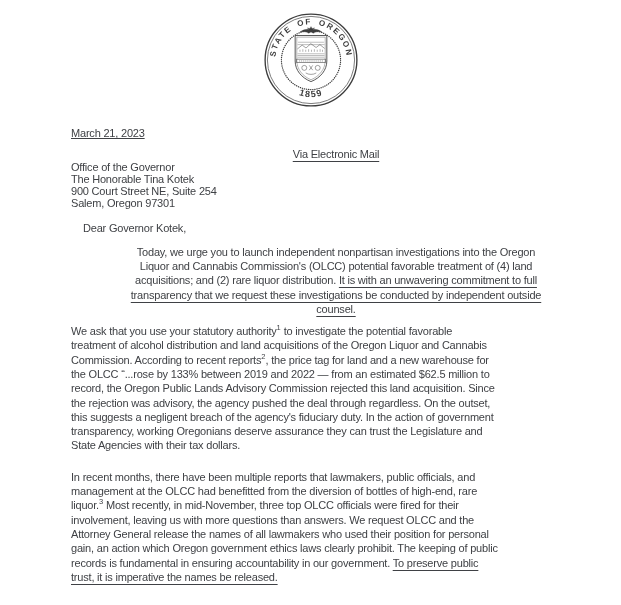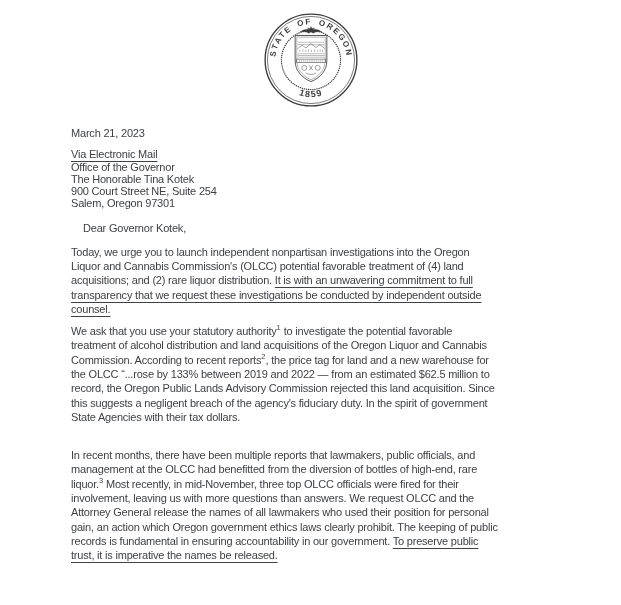--- a/index.html
+++ b/index.html
@@ -21,28 +21,28 @@
   .seal text { font-family: "Liberation Sans", sans-serif; }
   .content {
     padding-left: 71px;
     padding-right: 20px;
     font-size: 11px;
     letter-spacing: -0.2px;
   }
   .line { white-space: nowrap; }
   .u { text-decoration: underline; text-underline-offset: 2.5px; text-decoration-thickness: 1px; }
   sup { font-size: 7.5px; letter-spacing: 0; line-height: 0; vertical-align: super; }
-  .date-block   { margin-top: 18px; line-height: 14.3px; }
-  .delivery     { margin-top: 8px;  line-height: 12.2px; }
+  .date-block   { margin-top: 18px; line-height: 14.3px; text-decoration: underline; }
+  .delivery     { margin-top: 8px;  line-height: 12.2px; text-align: center; }
   .address      { line-height: 12.2px; }
   .salutation   { margin-top: 12px; line-height: 14.3px; margin-left: 12px; }
   .para         { line-height: 14.3px; }
-  .para-1 { margin-top: 9px; }
+  .para-1 { margin-top: 9px; text-align: center; }
   .para-2 { margin-top: 8px; }
-  .para-3 { margin-top: 24px; }
+  .para-3 { margin-top: 17px; }
 </style>
 </head>
 <body>
 
 <div class="page">
 
   <svg class="seal" viewBox="0 0 100 100" aria-hidden="true">
     <g fill="none" stroke="#3c3c3c">
       <circle cx="50" cy="50" r="47.8" stroke-width="1.4"></circle>
       <circle cx="50" cy="50" r="45.4" stroke-width="0.7"></circle>
@@ -93,21 +93,23 @@
         <div class="line"><span>acquisitions; and (2) rare liquor distribution. </span><span class="u">It is with an unwavering commitment to full</span></div>
         <div class="line"><span class="u">transparency that we request these investigations be conducted by independent outside</span></div>
         <div class="line"><span class="u">counsel.</span></div>
       </div>
     <div class="para para-2">
         <div class="line"><span>We ask that you use your statutory authority</span><sup>1</sup><span> to investigate the potential favorable</span></div>
         <div class="line"><span>treatment of alcohol distribution and land acquisitions of the Oregon Liquor and Cannabis</span></div>
         <div class="line"><span>Commission. According to recent reports</span><sup>2</sup><span>, the price tag for land and a new warehouse for</span></div>
         <div class="line"><span>the OLCC “...rose by 133% between 2019 and 2022 — from an estimated $62.5 million to</span></div>
         <div class="line"><span>record, the Oregon Public Lands Advisory Commission rejected this land acquisition. Since</span></div>
-        <div class="line"><span>this suggests a negligent breach of the agency's fiduciary duty. In the spirit of government</span></div>
+        <div class="line"><span>the rejection was advisory, the agency pushed the deal through regardless. On the outset,</span></div>
+        <div class="line"><span>this suggests a negligent breach of the agency's fiduciary duty. In the action of government</span></div>
+        <div class="line"><span>transparency, working Oregonians deserve assurance they can trust the Legislature and</span></div>
         <div class="line"><span>State Agencies with their tax dollars.</span></div>
       </div>
     <div class="para para-3">
         <div class="line"><span>In recent months, there have been multiple reports that lawmakers, public officials, and</span></div>
         <div class="line"><span>management at the OLCC had benefitted from the diversion of bottles of high-end, rare</span></div>
         <div class="line"><span>liquor.</span><sup>3</sup><span> Most recently, in mid-November, three top OLCC officials were fired for their</span></div>
         <div class="line"><span>involvement, leaving us with more questions than answers. We request OLCC and the</span></div>
         <div class="line"><span>Attorney General release the names of all lawmakers who used their position for personal</span></div>
         <div class="line"><span>gain, an action which Oregon government ethics laws clearly prohibit. The keeping of public</span></div>
         <div class="line"><span>records is fundamental in ensuring accountability in our government. </span><span class="u">To preserve public</span></div>

